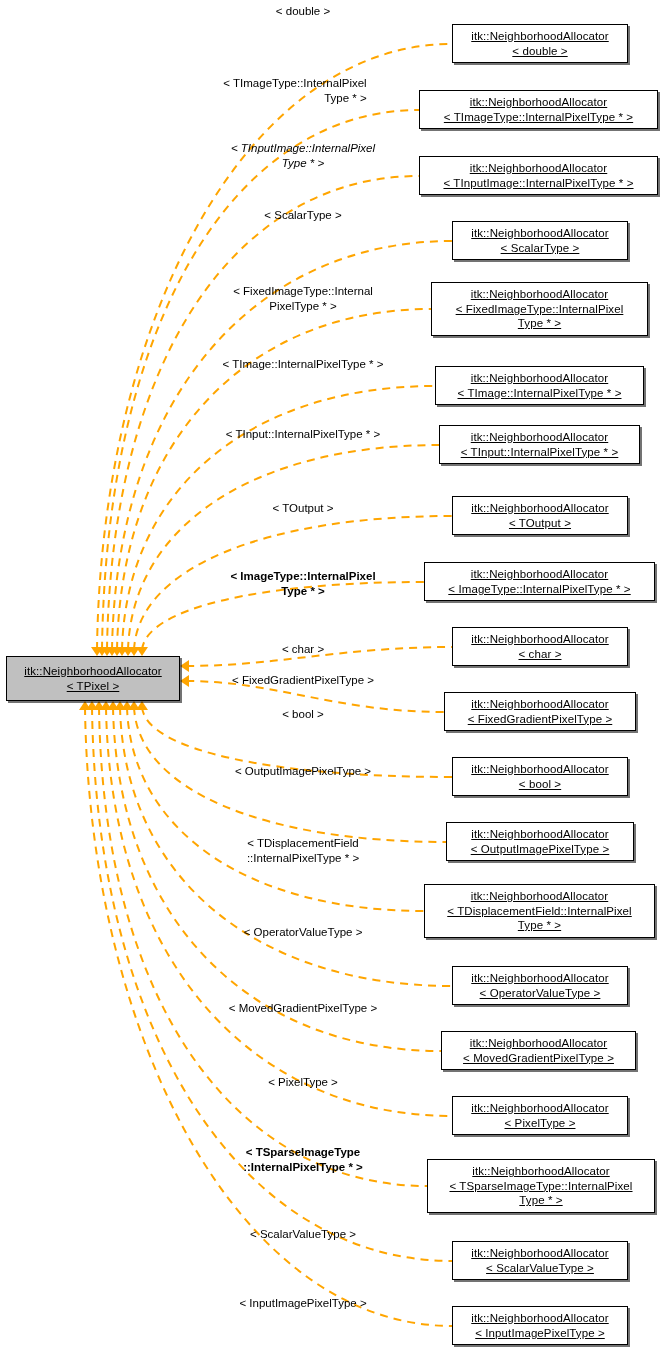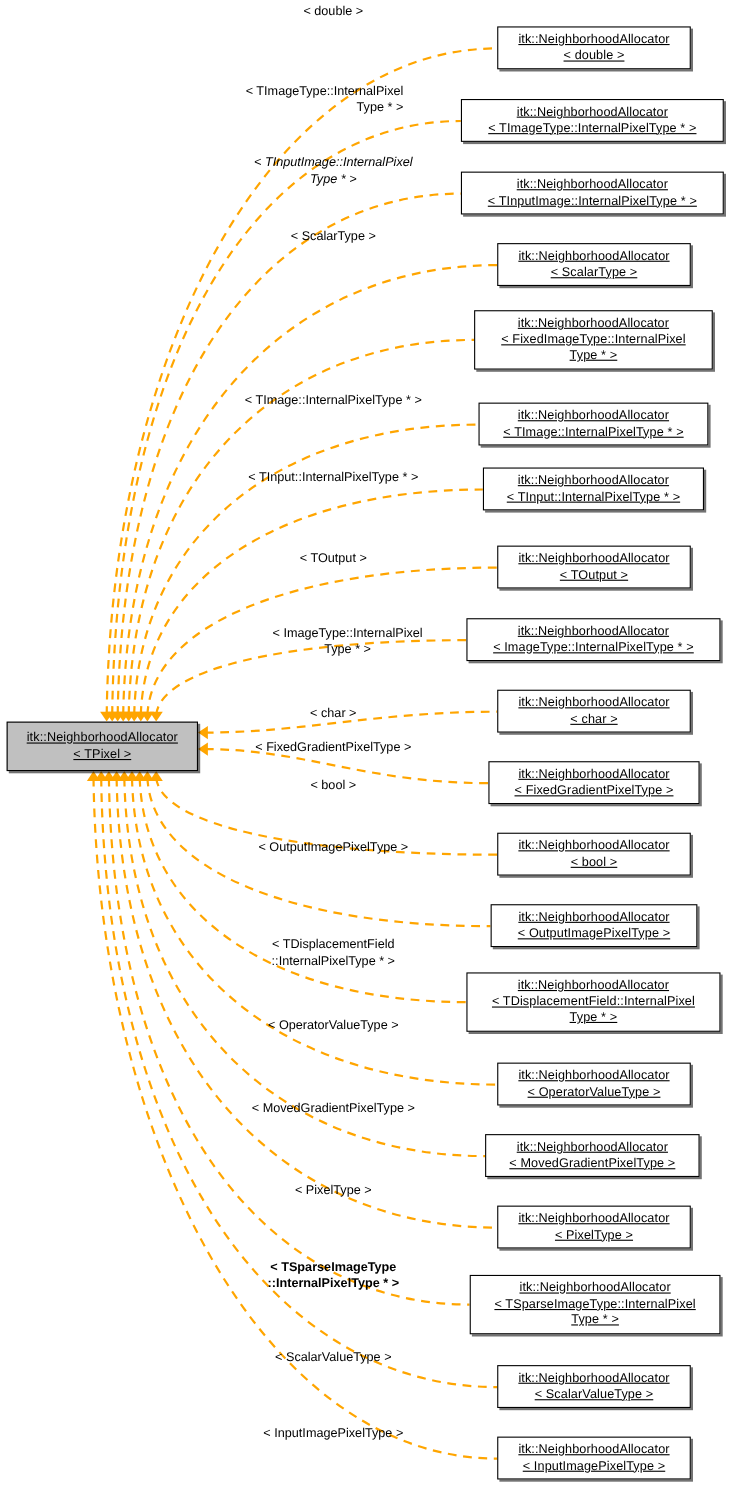--- a/index.html
+++ b/index.html
@@ -149,30 +149,32 @@
     <div class="node" style="left: 452px; top: 1241px; width: 176px; height: 39px;">itk::NeighborhoodAllocator
 &lt; ScalarValueType &gt;</div>
     <div class="node" style="left: 452px; top: 1306px; width: 176px; height: 39px;">itk::NeighborhoodAllocator
 &lt; InputImagePixelType &gt;</div>
     <div class="edge-label" style="left: 303px; top: 4px;">&lt; double &gt;</div>
     <div class="edge-label" style="left: 295px; top: 76px; text-align: right;">&lt; TImageType::InternalPixel
 Type * &gt;</div>
     <div class="edge-label" style="left: 303px; top: 141px; font-style: italic;">&lt; TInputImage::InternalPixel
 Type * &gt;</div>
     <div class="edge-label" style="left: 303px; top: 208px;">&lt; ScalarType &gt;</div>
+    <div class="edge-label" style="left: 303px; top: 284px;">&lt; FixedImageType::Internal
+PixelType * &gt;</div>
     <div class="edge-label" style="left: 303px; top: 357px;">&lt; TImage::InternalPixelType * &gt;</div>
     <div class="edge-label" style="left: 303px; top: 427px;">&lt; TInput::InternalPixelType * &gt;</div>
     <div class="edge-label" style="left: 303px; top: 501px;">&lt; TOutput &gt;</div>
-    <div class="edge-label" style="left: 316px; top: 569px;">&lt; ImageType::InternalPixel
+    <div class="edge-label" style="left: 303px; top: 569px; font-weight: bold;">&lt; ImageType::InternalPixel
 Type * &gt;</div>
     <div class="edge-label" style="left: 303px; top: 642px;">&lt; char &gt;</div>
     <div class="edge-label" style="left: 303px; top: 673px;">&lt; FixedGradientPixelType &gt;</div>
     <div class="edge-label" style="left: 303px; top: 707px;">&lt; bool &gt;</div>
     <div class="edge-label" style="left: 303px; top: 764px;">&lt; OutputImagePixelType &gt;</div>
-    <div class="edge-label" style="left: 303px; top: 836px; margin-top: 16px;">&lt; TDisplacementField
+    <div class="edge-label" style="left: 303px; top: 836px;">&lt; TDisplacementField
 ::InternalPixelType * &gt;</div>
     <div class="edge-label" style="left: 303px; top: 925px;">&lt; OperatorValueType &gt;</div>
     <div class="edge-label" style="left: 303px; top: 1001px;">&lt; MovedGradientPixelType &gt;</div>
     <div class="edge-label" style="left: 303px; top: 1075px;">&lt; PixelType &gt;</div>
     <div class="edge-label" style="left: 303px; top: 1145px; font-weight: bold;">&lt; TSparseImageType
 ::InternalPixelType * &gt;</div>
     <div class="edge-label" style="left: 303px; top: 1227px;">&lt; ScalarValueType &gt;</div>
     <div class="edge-label" style="left: 303px; top: 1296px;">&lt; InputImagePixelType &gt;</div>
   </div>
 

